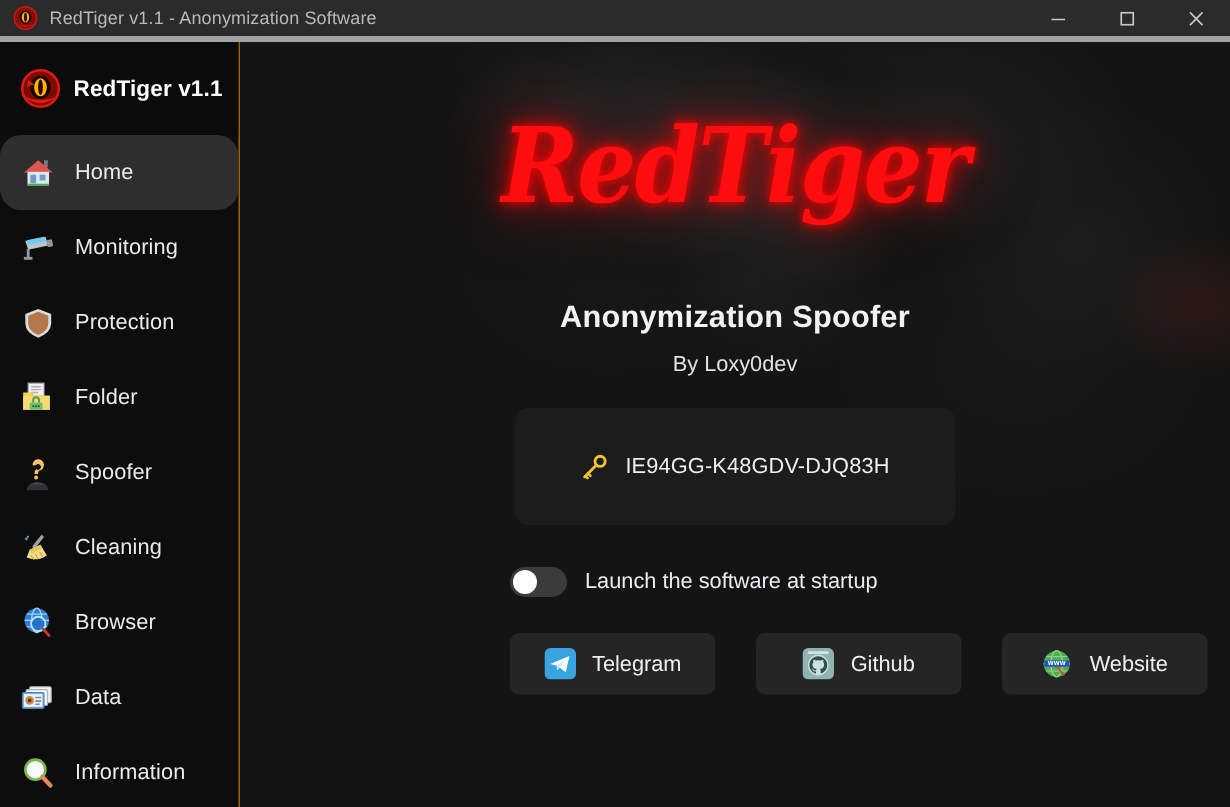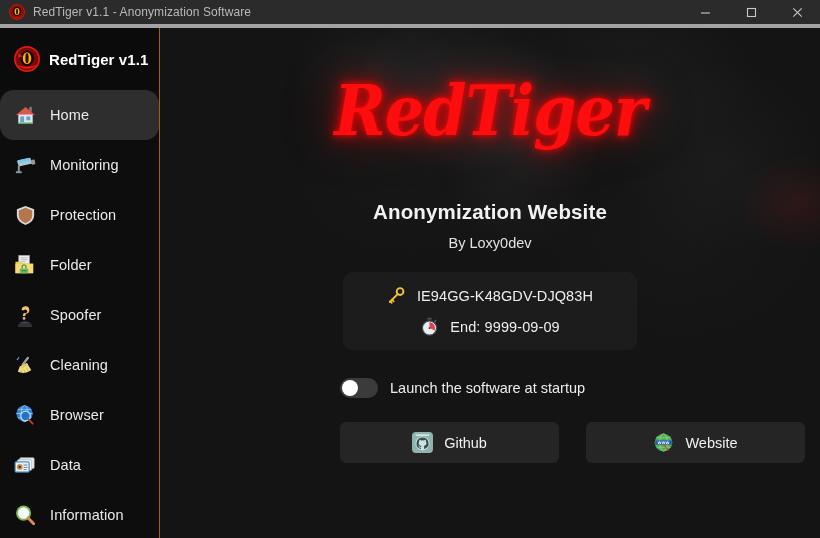--- a/index.html
+++ b/index.html
@@ -442,58 +442,56 @@
 
       </div>
     </div>
 
     <div class="content">
       <div class="smoke"></div>
       <div class="content-inner">
 
         <div class="logo-word">RedTiger</div>
 
-        <div class="subtitle">Anonymization Website</div>
+        <div class="subtitle">Anonymization Spoofer</div>
         <div class="byline">By Loxy0dev</div>
 
         <div class="license">
           <div class="license-row">
             <span class="ico">
               <svg viewBox="0 0 24 24" width="19" height="19">
                 <circle cx="16.5" cy="7" r="4.3" fill="none" stroke="#f2c230" stroke-width="2.4"></circle>
                 <line x1="13.4" y1="10.2" x2="3.5" y2="20.2" stroke="#f2c230" stroke-width="2.4" stroke-linecap="round"></line>
                 <line x1="6.4" y1="17.3" x2="8.4" y2="19.3" stroke="#f2c230" stroke-width="2.2" stroke-linecap="round"></line>
                 <line x1="4.2" y1="19.4" x2="6.0" y2="21.2" stroke="#f2c230" stroke-width="2.2" stroke-linecap="round"></line>
               </svg>
             </span>
             <span class="license-text">IE94GG-K48GDV-DJQ83H</span>
           </div>
-          <div class="license-row">
-            <span class="ico">
-              <svg viewBox="0 0 24 24" width="19" height="19">
-                <rect x="9.5" y="1" width="5" height="2.4" rx=".6" fill="#4a5058"></rect>
-                <rect x="18.2" y="3.4" width="2.4" height="3.4" rx=".8" fill="#4a5058" transform="rotate(40 19.4 5)"></rect>
-                <circle cx="12" cy="14" r="9" fill="#e9eef3" stroke="#3f4850" stroke-width="1.6"></circle>
-                <path d="M12 14 L12 6.2 A7.8 7.8 0 0 1 18.4 17.2Z" fill="#e4404a"></path>
-                <circle cx="12" cy="14" r="1.2" fill="#2b3138"></circle>
-              </svg>
-            </span>
-            <span class="license-text">End: 9999-09-09</span>
-          </div>
         </div>
 
         <div class="toggle-row">
           <div class="switch">
             <div class="knob"></div>
           </div>
           <span class="toggle-label">Launch the software at startup</span>
         </div>
 
         <div class="links">
 
+          <div class="link-btn">
+            <span class="ico">
+              <svg viewBox="0 0 24 24" width="21" height="21">
+                <rect x="0" y="0" width="24" height="24" rx="4.5" fill="#38a4e0"></rect>
+                <path d="M4.5 12.2 L19 6 L16.2 18.5 L11.5 14.8 L9.6 16.9 L9.4 13.6Z" fill="#ffffff"></path>
+                <path d="M9.4 13.6 L16.4 8.6 L11.5 14.8 L9.6 16.9Z" fill="#cfe8f7"></path>
+              </svg>
+            </span>
+            <span class="link-label">Telegram</span>
+          </div>
 
           <div class="link-btn">
             <span class="ico">
               <svg viewBox="0 0 24 24" width="21" height="21">
                 <rect x="0" y="0" width="24" height="24" rx="4.5" fill="#8fb3b0"></rect>
                 <rect x="4" y="2.5" width="16" height="2" rx="1" fill="#d5e4e2"></rect>
                 <circle cx="12" cy="13" r="8" fill="#cfe0de"></circle>
                 <path d="M12 6.2 a6.8 6.8 0 0 0 -2.15 13.25 c.34.06.46-.15.46-.33v-1.2 c-1.9.41-2.3-.92-2.3-.92 -.31-.79-.76-1-.76-1 -.62-.42.05-.41.05-.41 .69.05 1.05.71 1.05.71 .61 1.05 1.6.75 1.99.57 .06-.44.24-.75.43-.92 -1.52-.17-3.11-.76-3.11-3.38 0-.75.27-1.36.71-1.84 -.07-.17-.31-.87.07-1.82 0 0 .58-.19 1.9.7a6.5 6.5 0 0 1 3.46 0c1.32-.89 1.9-.7 1.9-.7 .38.95.14 1.65.07 1.82 .44.48.71 1.09.71 1.84 0 2.63-1.6 3.21-3.12 3.38 .25.21.47.63.47 1.27v1.88c0 .18.12.4.47.33A6.8 6.8 0 0 0 12 6.2z" fill="#31514e"></path>
               </svg>
             </span>

